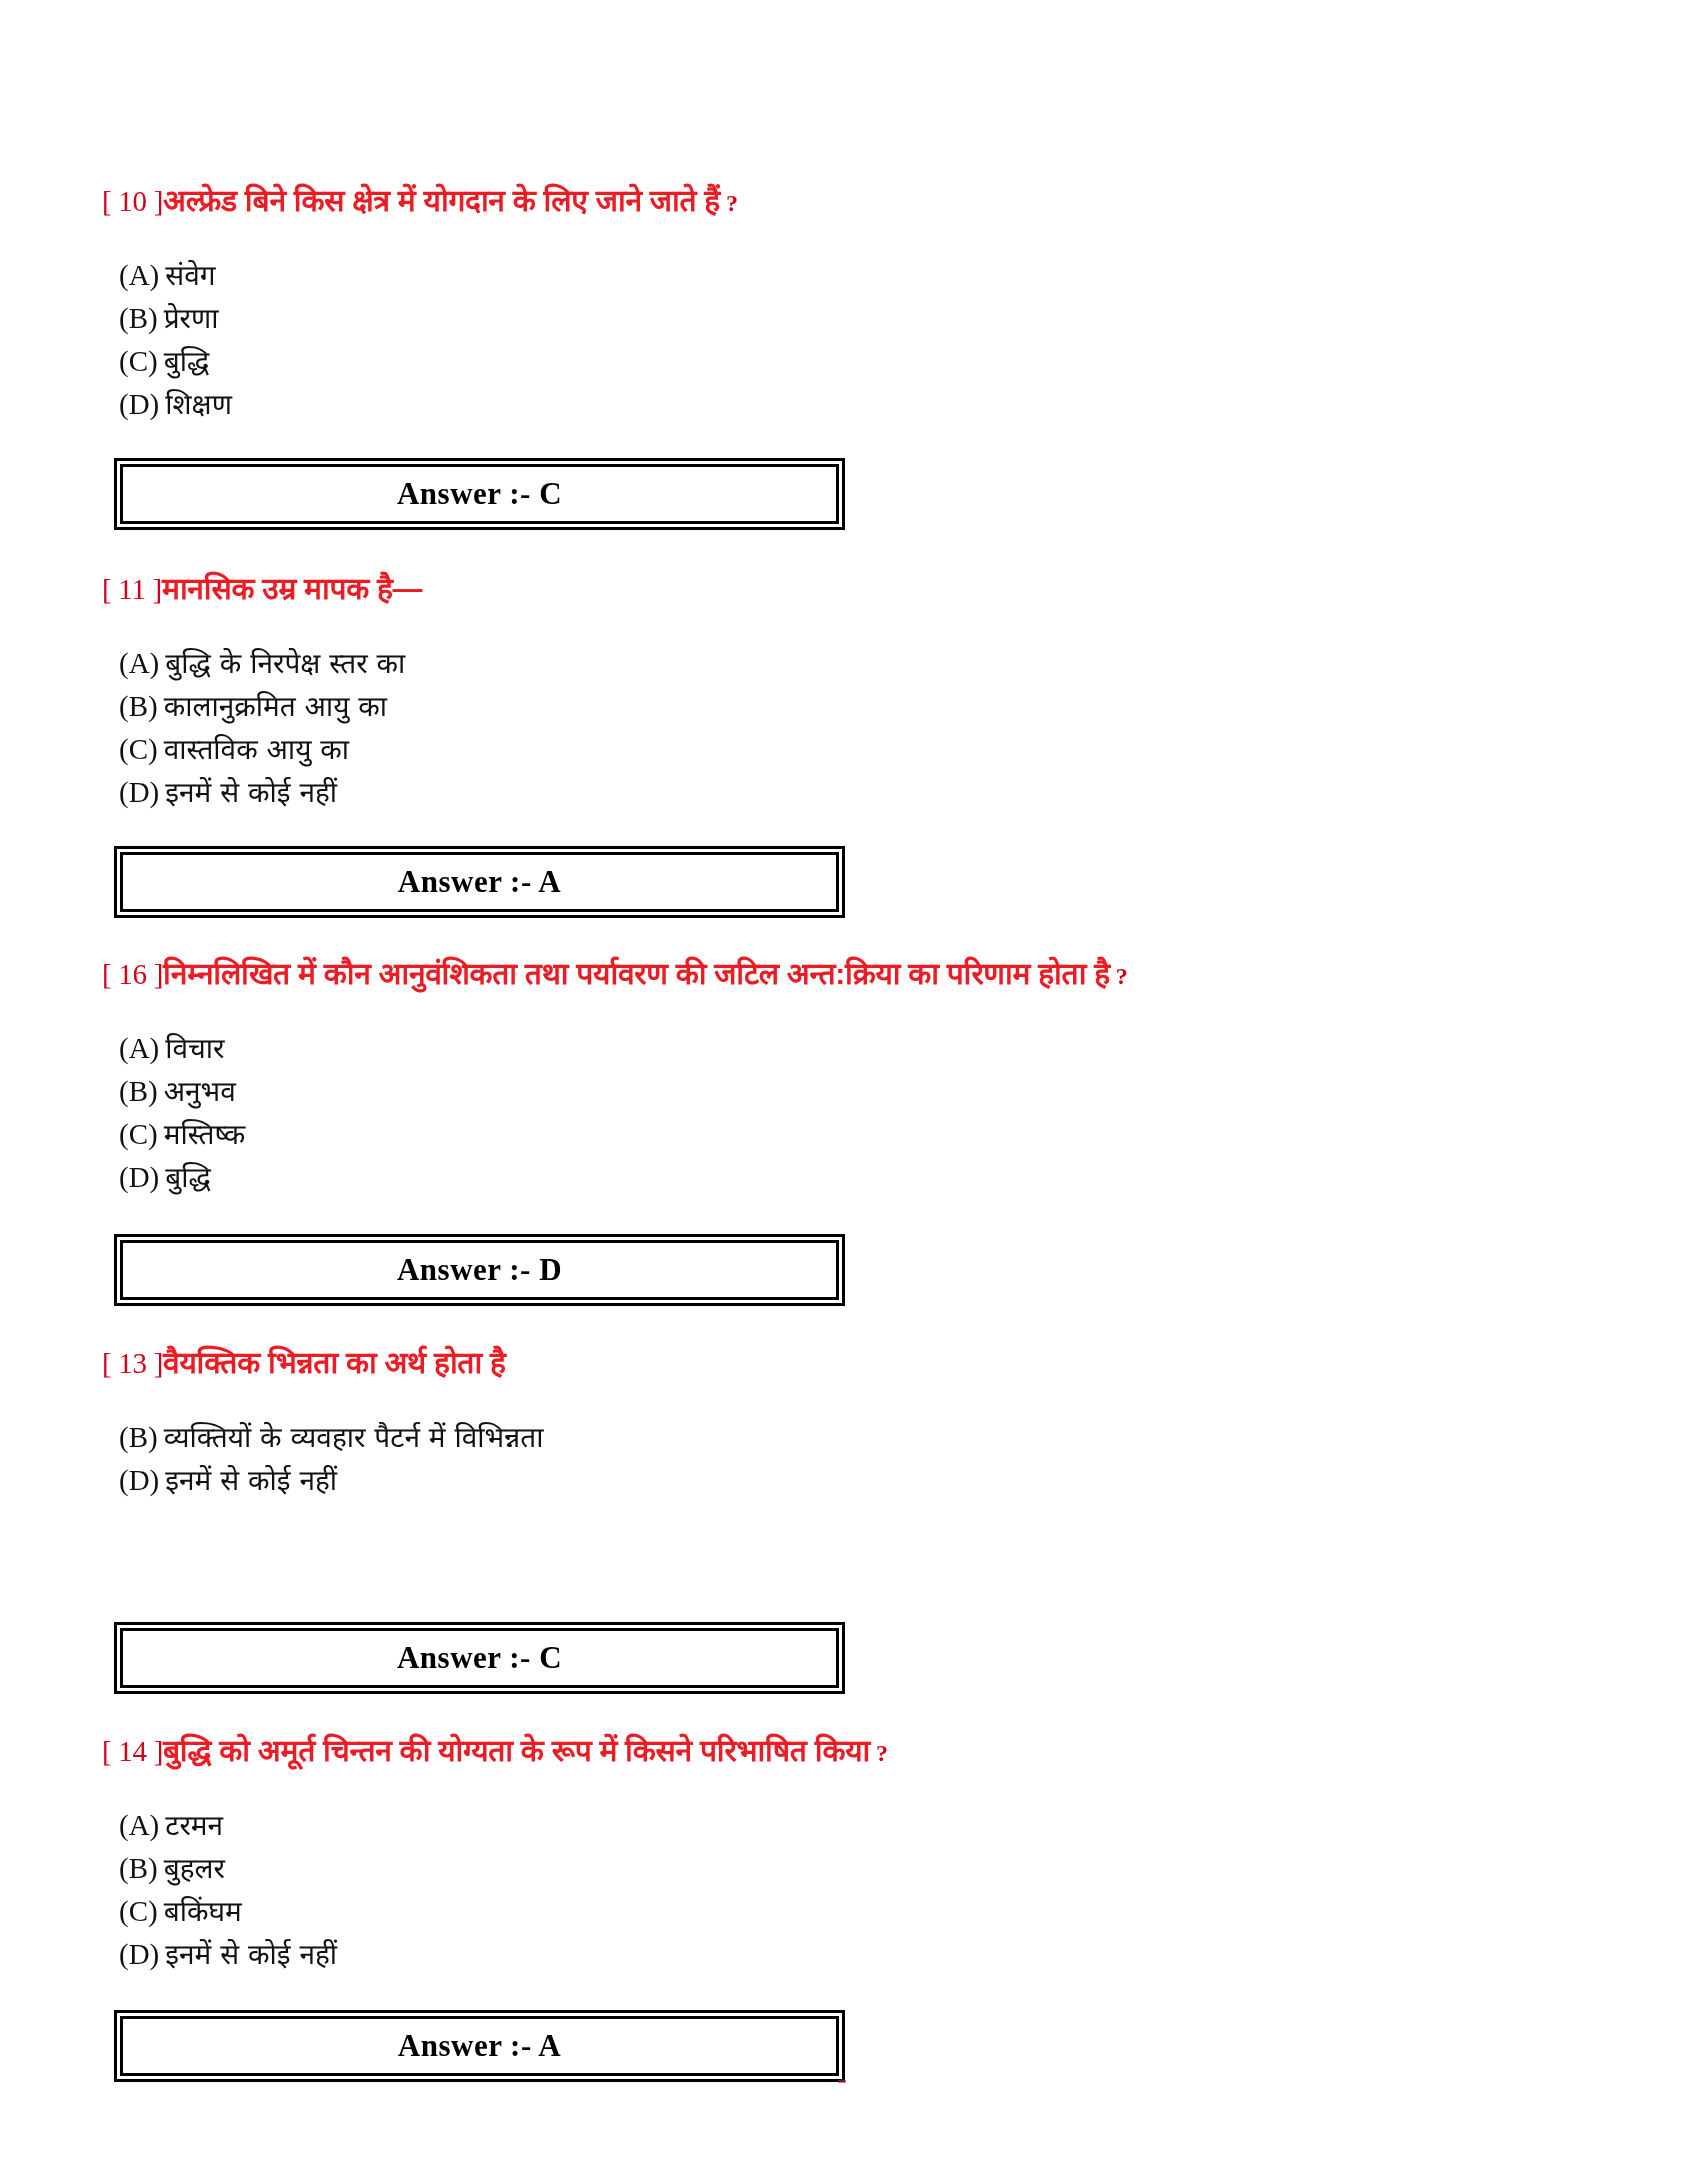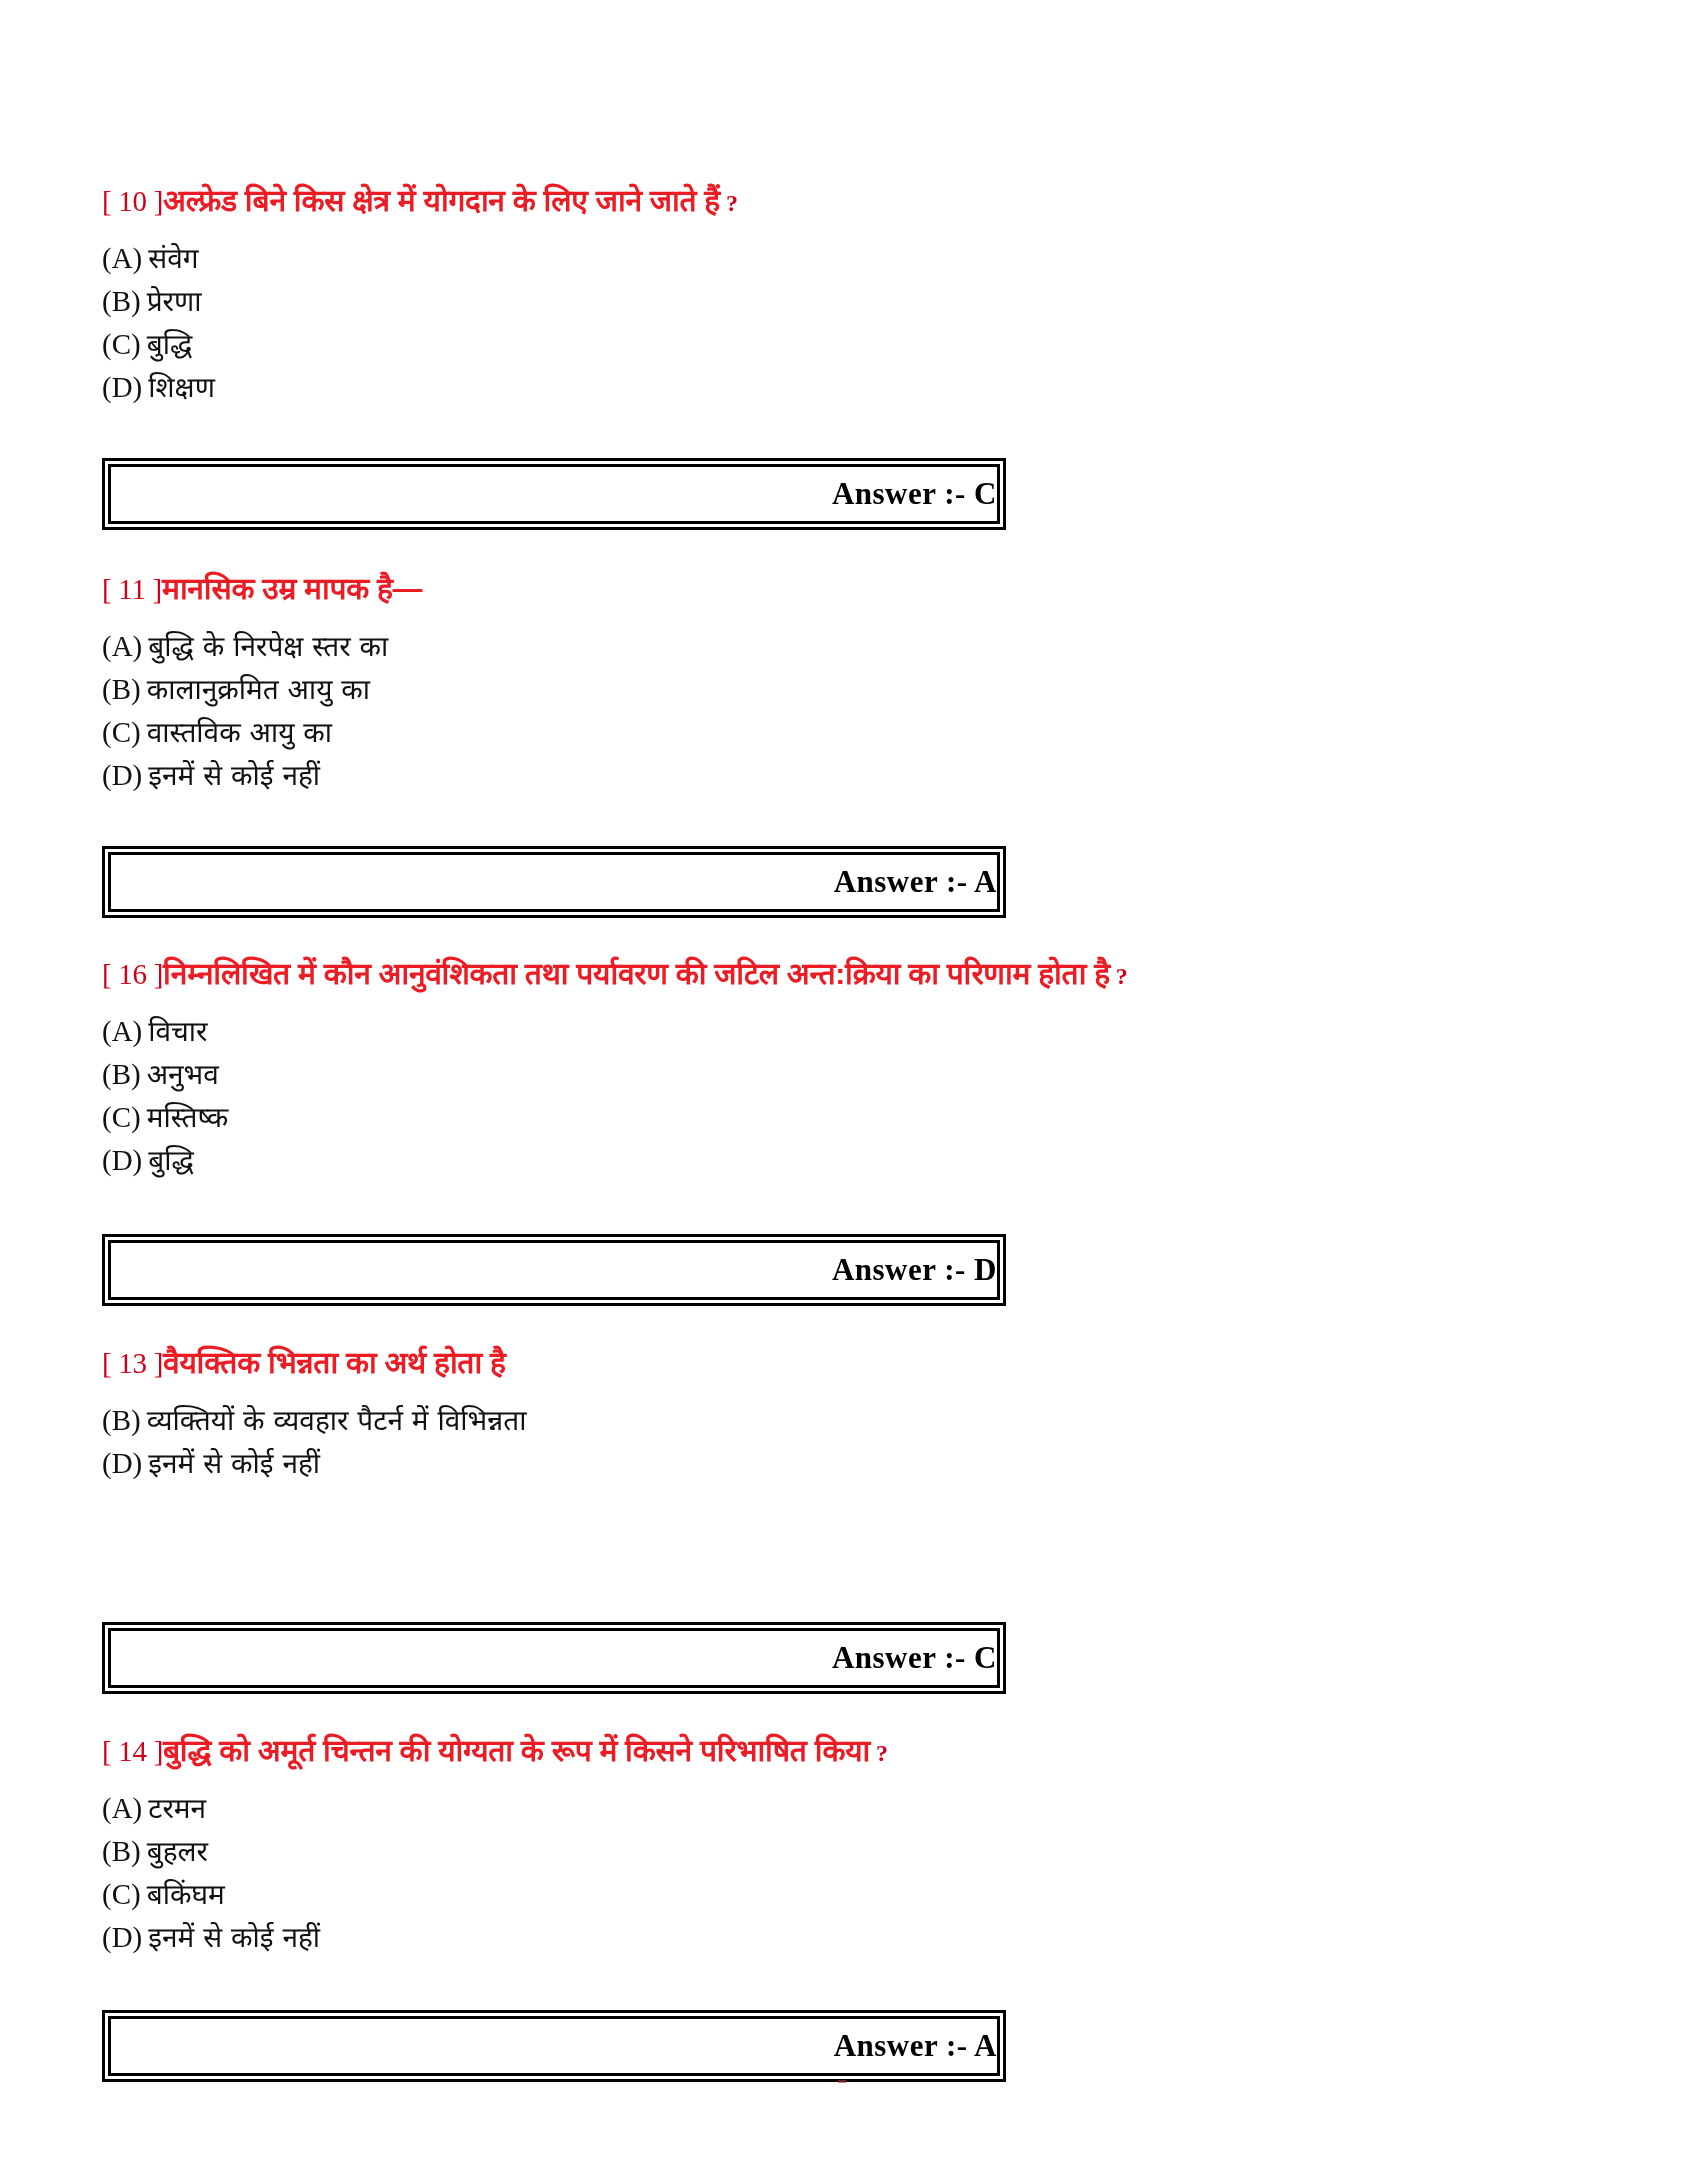--- a/index.html
+++ b/index.html
@@ -43,21 +43,21 @@
   .q-mark {
     font-family: "Liberation Serif", "DejaVu Serif", serif;
     font-size: 24px;
     color: #d4001a;
     margin-left: 6px;
   }
   .options {
     position: absolute;
     left: 0;
     top: 57px;
-    margin: 0;
+    margin: 17px;
     padding: 0;
     list-style: none;
   }
   .option {
     height: 43px;
     line-height: 43px;
     white-space: nowrap;
     font-size: 30px;
   }
   .opt-key {
@@ -66,28 +66,28 @@
     color: #111;
     margin-right: 6px;
   }
   .opt-text {
     font-family: "DejaVu Sans", sans-serif;
     font-size: 28px;
     color: #111;
   }
   .answer-box {
     position: absolute;
-    left: 0;
-    width: 904px;
+    left: 12px;
+    width: 731px;
     height: 72px;
     box-sizing: border-box;
     border: 9px double #000000;
     display: flex;
     align-items: center;
-    justify-content: flex-end;
+    justify-content: center;
     background: #ffffff;
   }
   .answer-text {
     font-family: "Liberation Serif", "DejaVu Serif", serif;
     font-weight: bold;
     font-size: 31px;
     color: #000;
     letter-spacing: 0.5px;
   }
   .artifact {

